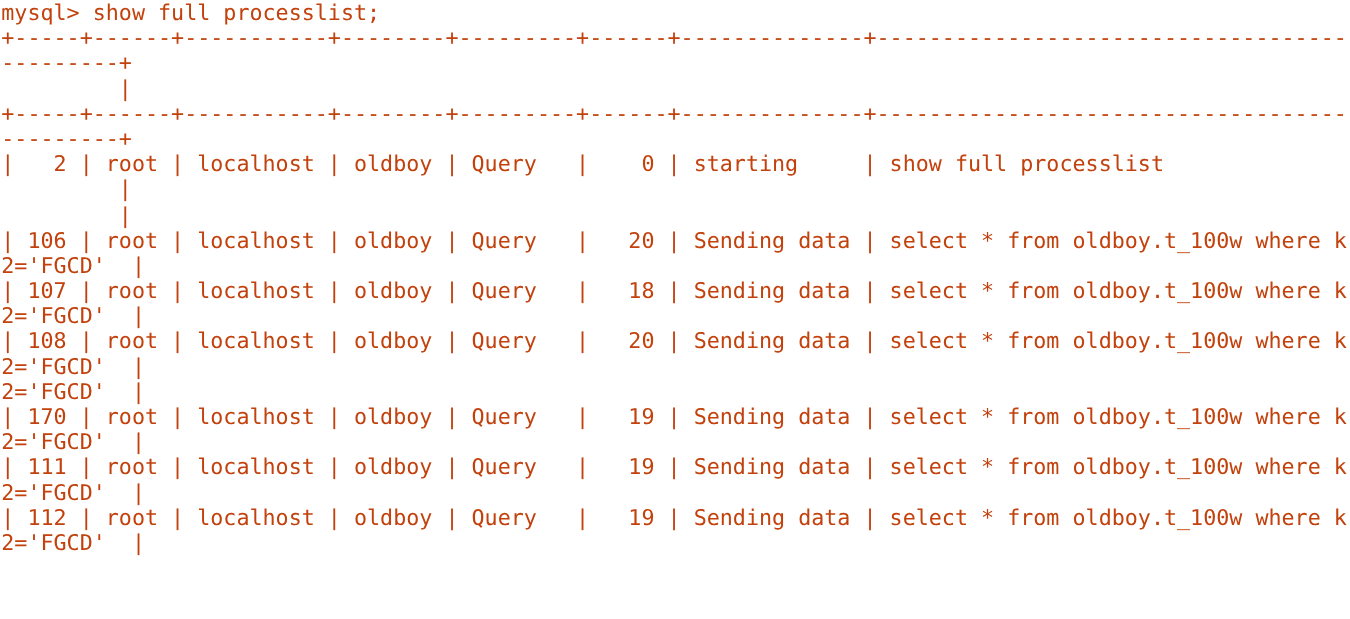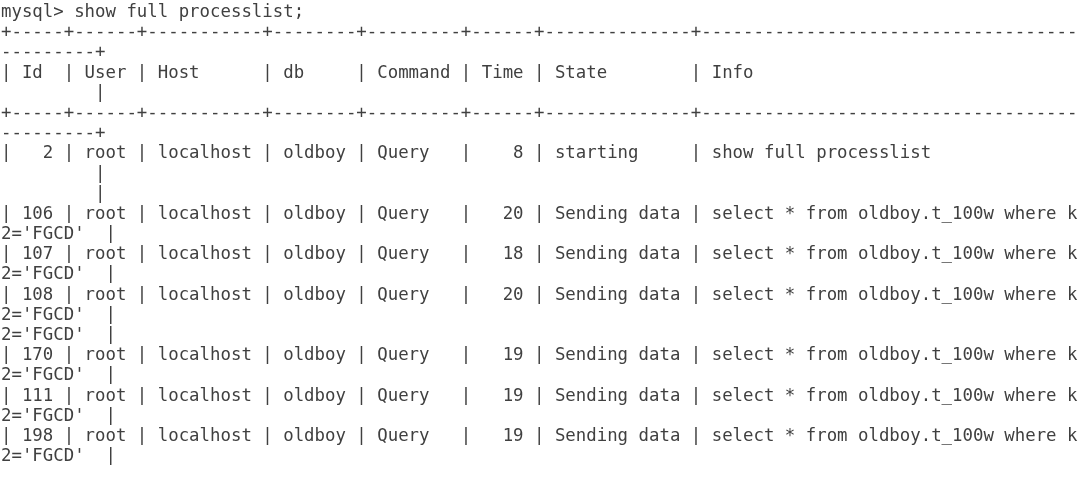--- a/index.html
+++ b/index.html
@@ -15,47 +15,46 @@
   .term {
     box-sizing: border-box;
     width: 1080px;
     height: 495px;
     overflow: hidden;
     padding: 1px 0 0 1px;
     font-family: "DejaVu Sans Mono", "Liberation Mono", monospace;
     font-size: 17.38px;
     font-weight: 400;
     line-height: 20.2px;
-    color: #404040;
+    color: #c2410c;
   }
   .ln {
     white-space: pre;
     height: 20.2px;
   }
 </style>
 </head>
 <body>
 
 <div class="term">
   <div class="ln">mysql&gt; show full processlist;</div>
   <div class="ln">+-----+------+-----------+--------+---------+------+--------------+------------------------------------</div>
   <div class="ln">---------+</div>
-  <div class="ln">| Id  | User | Host      | db     | Command | Time | State        | Info                               </div>
   <div class="ln">         |</div>
   <div class="ln">+-----+------+-----------+--------+---------+------+--------------+------------------------------------</div>
   <div class="ln">---------+</div>
-  <div class="ln">|   2 | root | localhost | oldboy | Query   |    8 | starting     | show full processlist              </div>
+  <div class="ln">|   2 | root | localhost | oldboy | Query   |    0 | starting     | show full processlist              </div>
   <div class="ln">         |</div>
   <div class="ln">         |</div>
   <div class="ln">| 106 | root | localhost | oldboy | Query   |   20 | Sending data | select * from oldboy.t_100w where k</div>
   <div class="ln">2='FGCD'  |</div>
   <div class="ln">| 107 | root | localhost | oldboy | Query   |   18 | Sending data | select * from oldboy.t_100w where k</div>
   <div class="ln">2='FGCD'  |</div>
   <div class="ln">| 108 | root | localhost | oldboy | Query   |   20 | Sending data | select * from oldboy.t_100w where k</div>
   <div class="ln">2='FGCD'  |</div>
   <div class="ln">2='FGCD'  |</div>
   <div class="ln">| 170 | root | localhost | oldboy | Query   |   19 | Sending data | select * from oldboy.t_100w where k</div>
   <div class="ln">2='FGCD'  |</div>
   <div class="ln">| 111 | root | localhost | oldboy | Query   |   19 | Sending data | select * from oldboy.t_100w where k</div>
   <div class="ln">2='FGCD'  |</div>
-  <div class="ln">| 198 | root | localhost | oldboy | Query   |   19 | Sending data | select * from oldboy.t_100w where k</div>
+  <div class="ln">| 112 | root | localhost | oldboy | Query   |   19 | Sending data | select * from oldboy.t_100w where k</div>
   <div class="ln">2='FGCD'  |</div>
 </div>
 
 </body></html>

